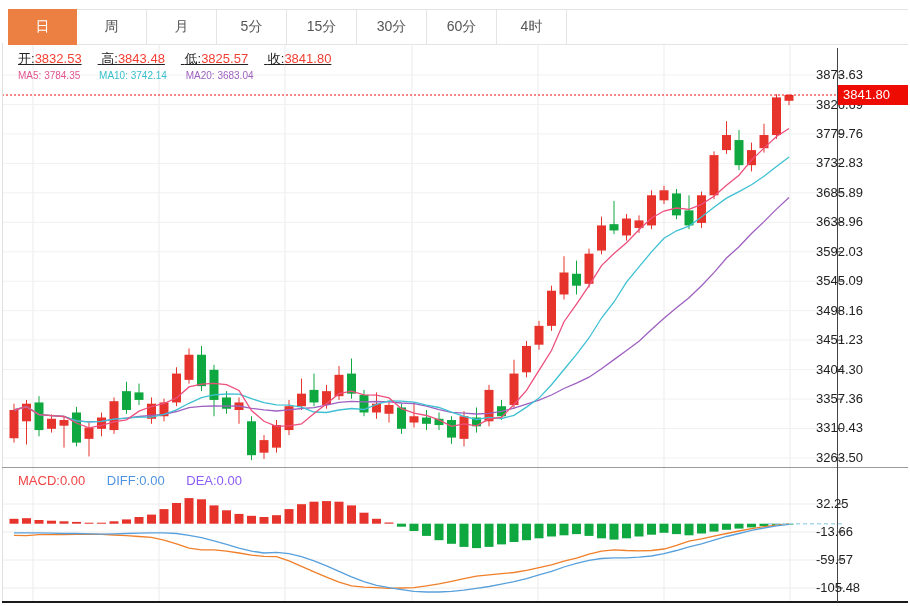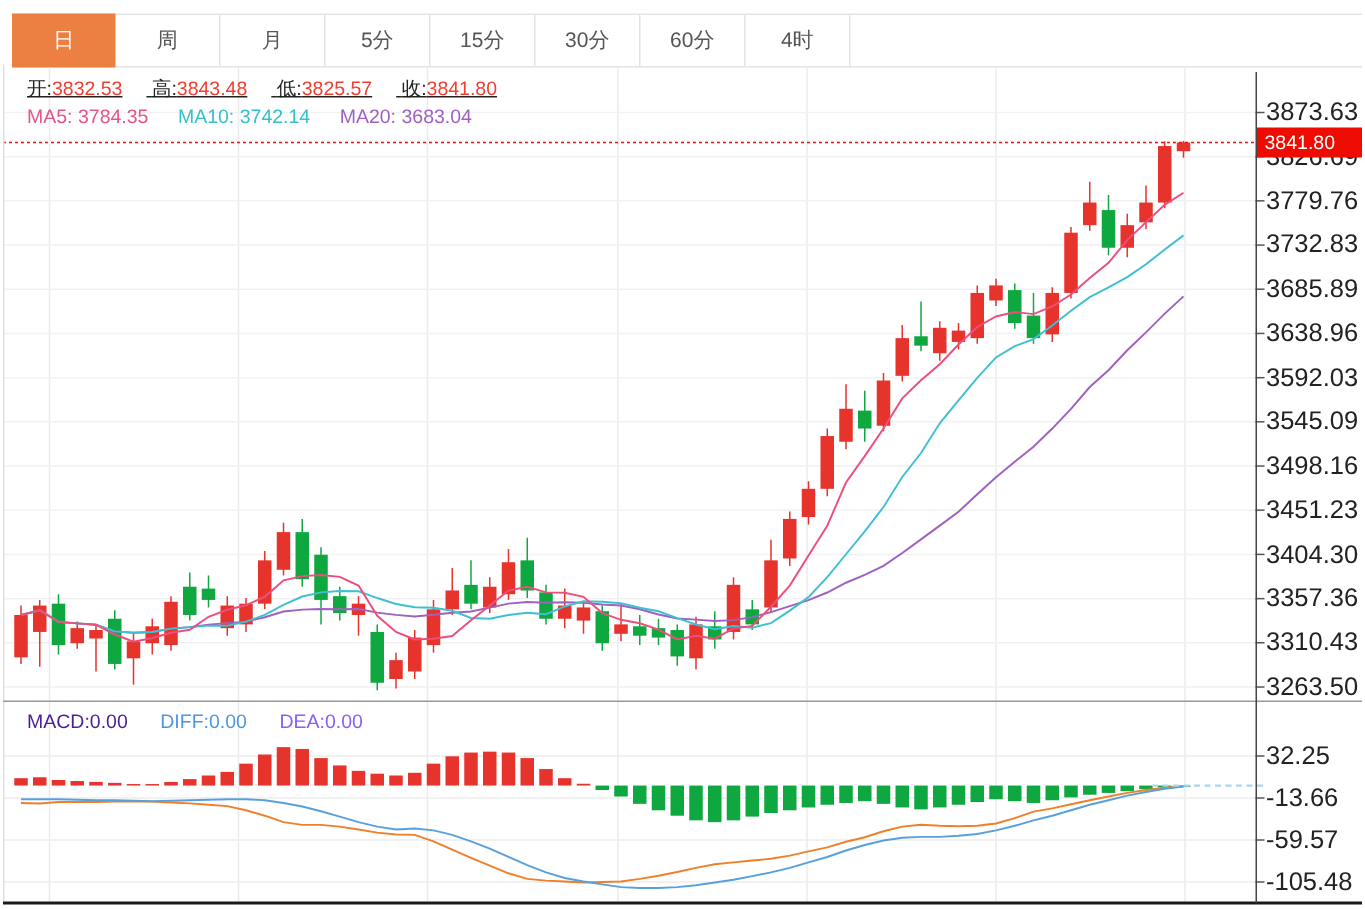--- a/index.html
+++ b/index.html
@@ -10,27 +10,27 @@
   .tab{width:69px;display:flex;align-items:center;justify-content:center;font-size:14px;color:#555;
        border-right:1px solid #e4e4e4;cursor:pointer;user-select:none;}
   .tab.active{background:#ec8043;color:#fff;height:36px;margin-top:-1px;margin-bottom:-1px;border-right:none;}
   .tab-filler{flex:1;}
   
   #chart-svg{position:absolute;left:0;top:0;}
   
   .ohlc-row{position:absolute;left:18px;top:50px;font-size:13px;color:#222;white-space:nowrap;text-decoration:underline;}
   .ohlc-row .grp{margin-right:16px;}
   .val-red{color:#f23d32;}
-  .ma-row{position:absolute;left:18px;top:70px;font-size:13px;white-space:nowrap;}
+  .ma-row{position:absolute;left:18px;top:70px;font-size:10px;white-space:nowrap;}
   .ma-row .grp{margin-right:16px;}
   .ma5{color:#e2558e;} .ma10{color:#35c0cd;} .ma20{color:#9e61c0;}
-  .axis-label{position:absolute;left:844px;width:64px;font-size:17px;color:#222;line-height:13px;}
+  .axis-label{position:absolute;left:816px;width:64px;font-size:13px;color:#222;line-height:13px;}
   .macd-row{position:absolute;left:18px;top:473px;font-size:13px;white-space:nowrap;}
   .macd-row .grp{margin-right:18px;}
-  .macd-red{color:#4c1d95;} .diff-blue{color:#4f94e0;text-align:right;} .dea-orange{color:#8b5cf6;}
+  .macd-red{color:#ef4444;} .diff-blue{color:#4f94e0;text-align:right;} .dea-orange{color:#8b5cf6;}
   .price-badge{position:absolute;left:838px;top:85px;width:70px;height:20px;line-height:20px;
                background:#ee0b02;color:#fff;font-size:13px;padding-left:5px;box-sizing:border-box;z-index:5;}
 </style>
 </head>
 <body>
 
 <div id="app">
 
   <div class="tabbar">
     <div class="tab active">日</div>

